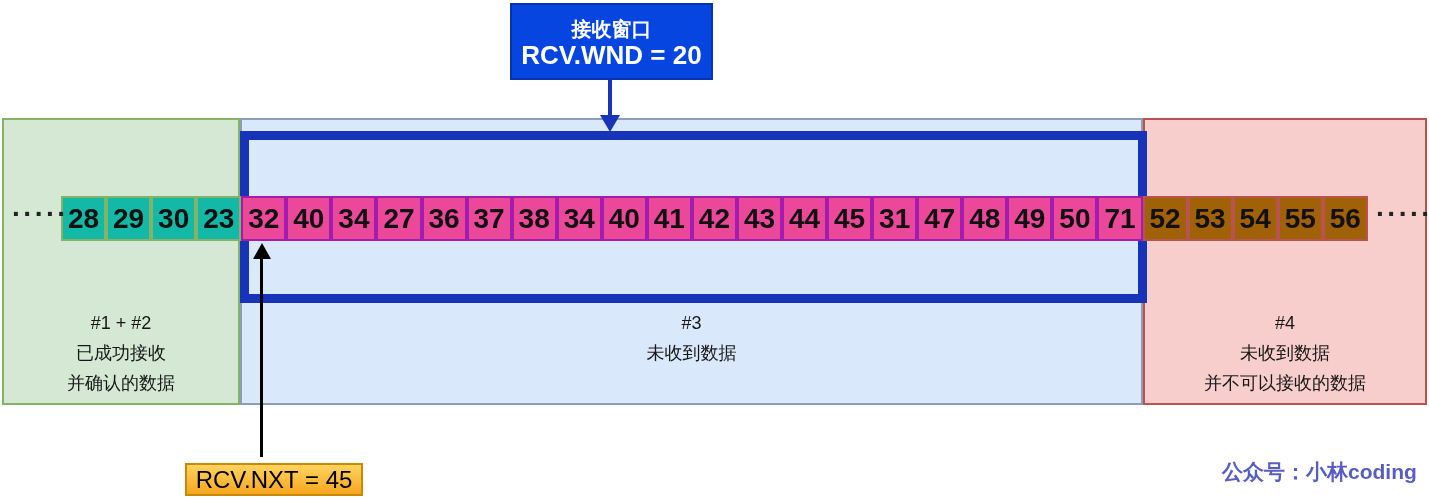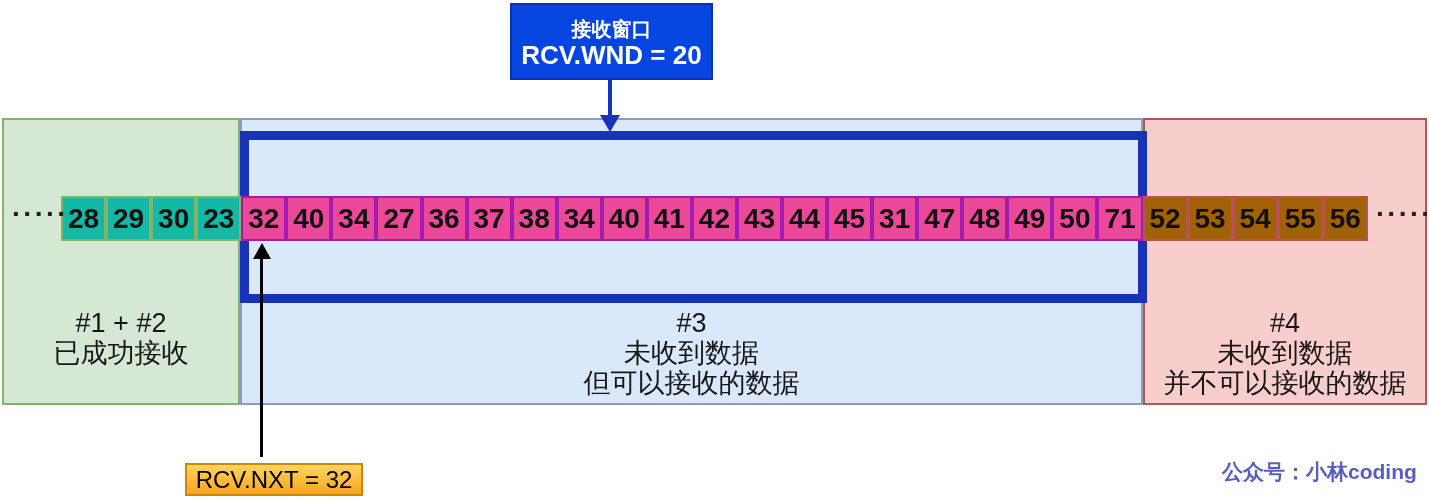--- a/index.html
+++ b/index.html
@@ -37,21 +37,21 @@
 
   .ellipsis {
     top:198px; font-size:28px; font-weight:700; color:#222;
     letter-spacing:2px; z-index:3;
   }
   .ellipsis-left  { left:12px; }
   .ellipsis-right { left:1376px; }
 
   
   .region-label {
-    top:308px; text-align:center; font-size:27px; line-height:30px;
+    top:308px; text-align:center; font-size:18px; line-height:30px;
     color:#161616; z-index:3;
   }
   .label-received { left:2px;    width:238px; }
   .label-window   { left:240px;  width:903px; }
   .label-future   { left:1143px; width:284px; }
 
   
   .rcv-wnd-box {
     left:510px; top:3px; width:203px; height:77px;
     background:#0645df; border:2px solid #0533b2; color:#ffffff;
@@ -134,38 +134,38 @@
       <div class="cell future">55</div>
       <div class="cell future">56</div>
     </div>
 
   <div class="abs ellipsis ellipsis-left">·····</div>
   <div class="abs ellipsis ellipsis-right">·····</div>
 
   <div class="abs region-label label-received">
     <div>#1 + #2</div>
     <div>已成功接收</div>
+    <div>并确认的数据</div>
   </div>
   <div class="abs region-label label-window">
     <div>#3</div>
     <div>未收到数据</div>
-    <div>但可以接收的数据</div>
   </div>
   <div class="abs region-label label-future">
     <div>#4</div>
     <div>未收到数据</div>
     <div>并不可以接收的数据</div>
   </div>
 
   <div class="abs rcv-wnd-box">
     <div class="l1">接收窗口</div>
     <div class="l2">RCV.WND = 20</div>
   </div>
   <div class="abs down-arrow-line"></div>
   <div class="abs down-arrow-head"></div>
 
   <div class="abs up-arrow-head"></div>
   <div class="abs up-arrow-line"></div>
-  <div class="abs rcv-nxt-box">RCV.NXT = 32</div>
+  <div class="abs rcv-nxt-box">RCV.NXT = 45</div>
 
   <div class="abs watermark">公众号：小林coding</div>
 
 </div>
 
 </body></html>

